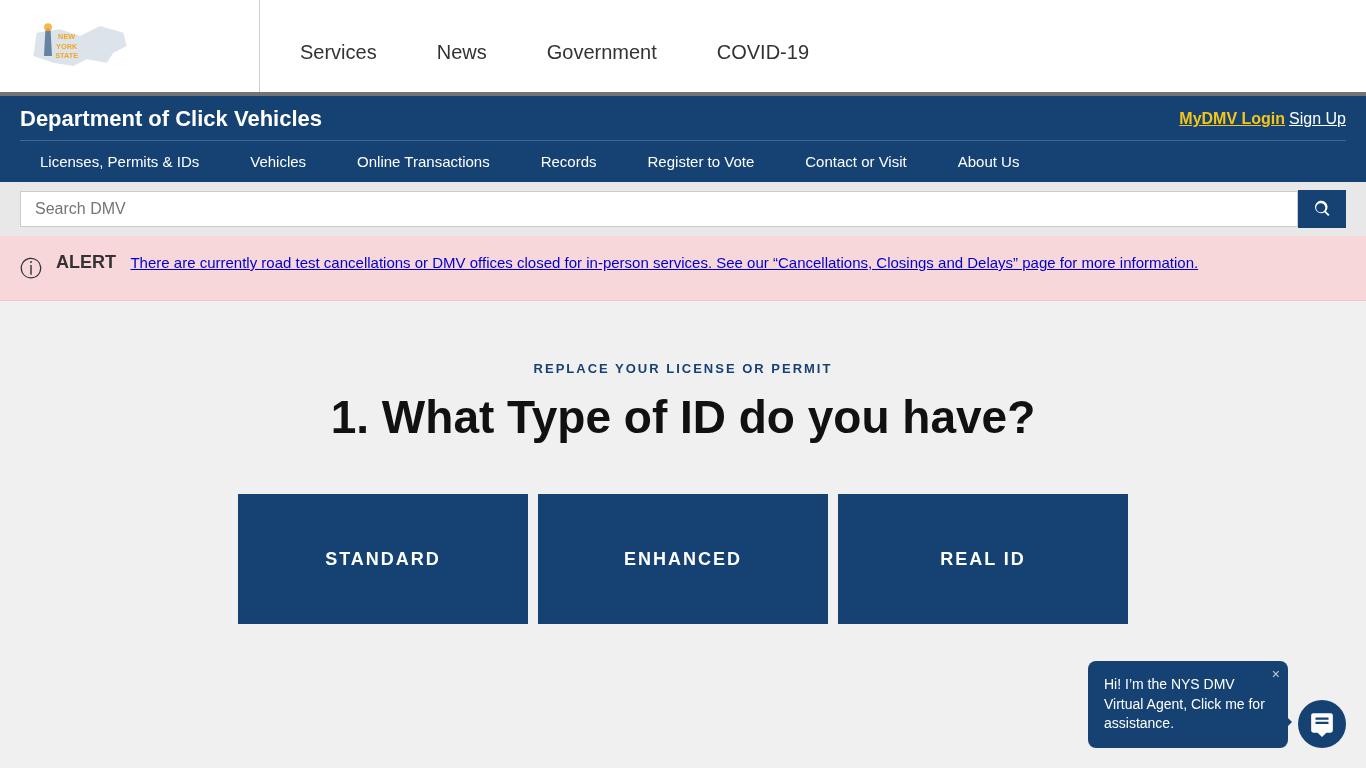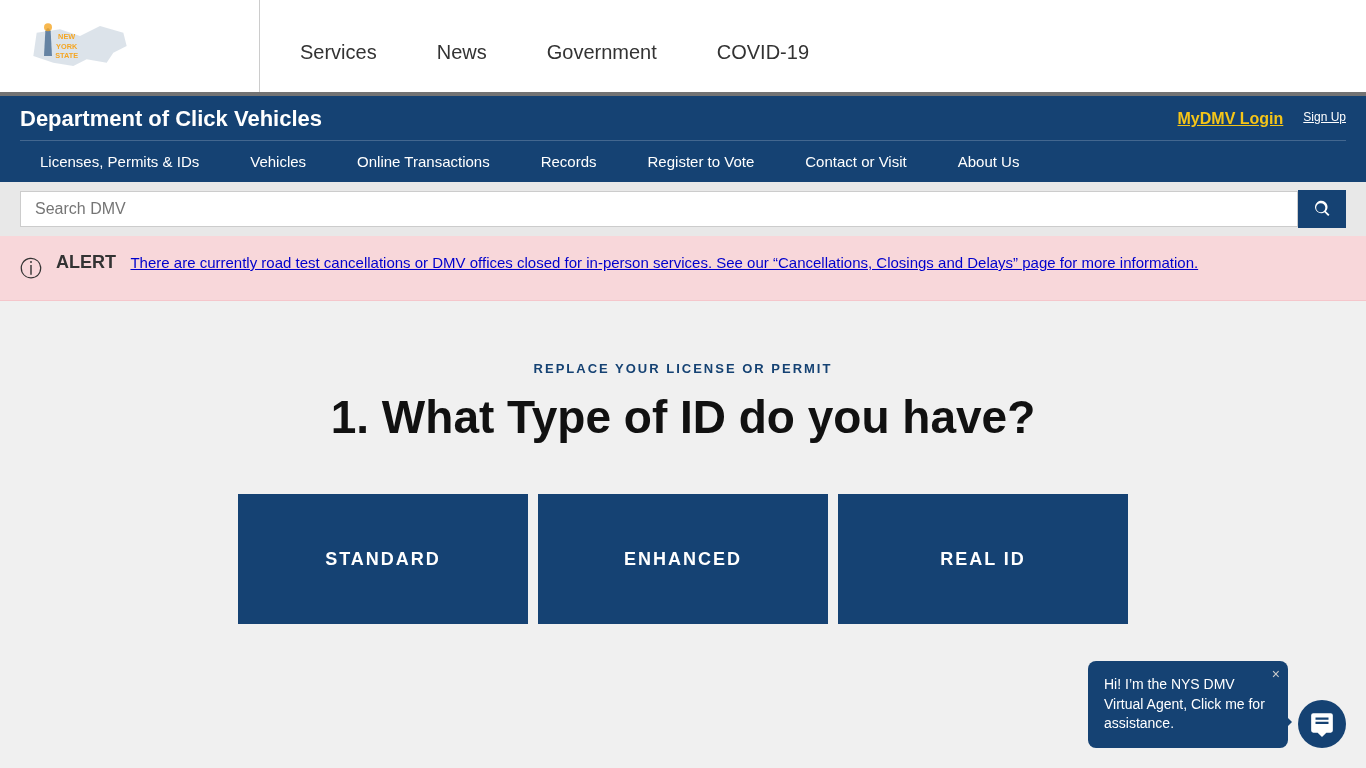--- a/index.html
+++ b/index.html
@@ -53,33 +53,33 @@
       align-items: center;
       padding-bottom: 8px;
     }
     .dmv-title {
       font-size: 22px;
       font-weight: bold;
       color: #fff;
     }
     .dmv-login-area {
       display: flex;
-      gap: 20px;
-      align-items: flex-start;
+      gap: 4px;
+      align-items: flex-end;
     }
     .mydmv-login {
       color: #f5c518;
       font-weight: bold;
       font-size: 16px;
       cursor: pointer;
       text-decoration: underline;
     }
     .signup-link {
       color: #fff;
-      font-size: 12px;
+      font-size: 16px;
       cursor: pointer;
       text-decoration: underline;
     }
     .dmv-nav {
       display: flex;
       gap: 11px;
       border-top: 1px solid rgba(255,255,255,0.2);
     }
     .dmv-nav-item {
       color: #fff;

